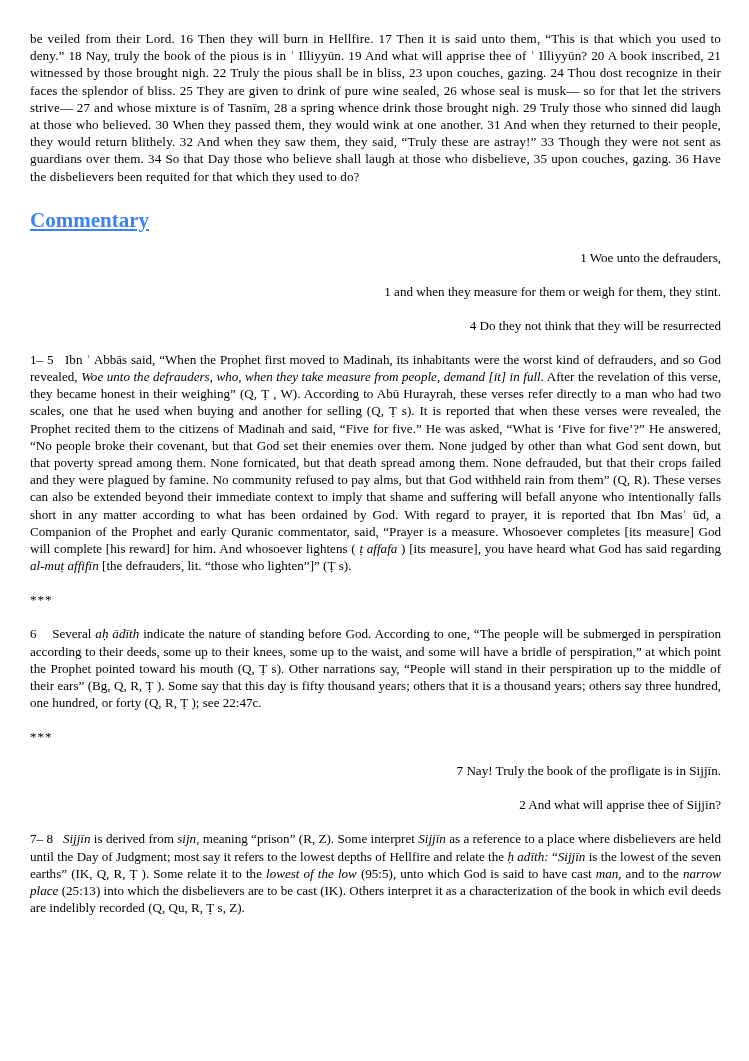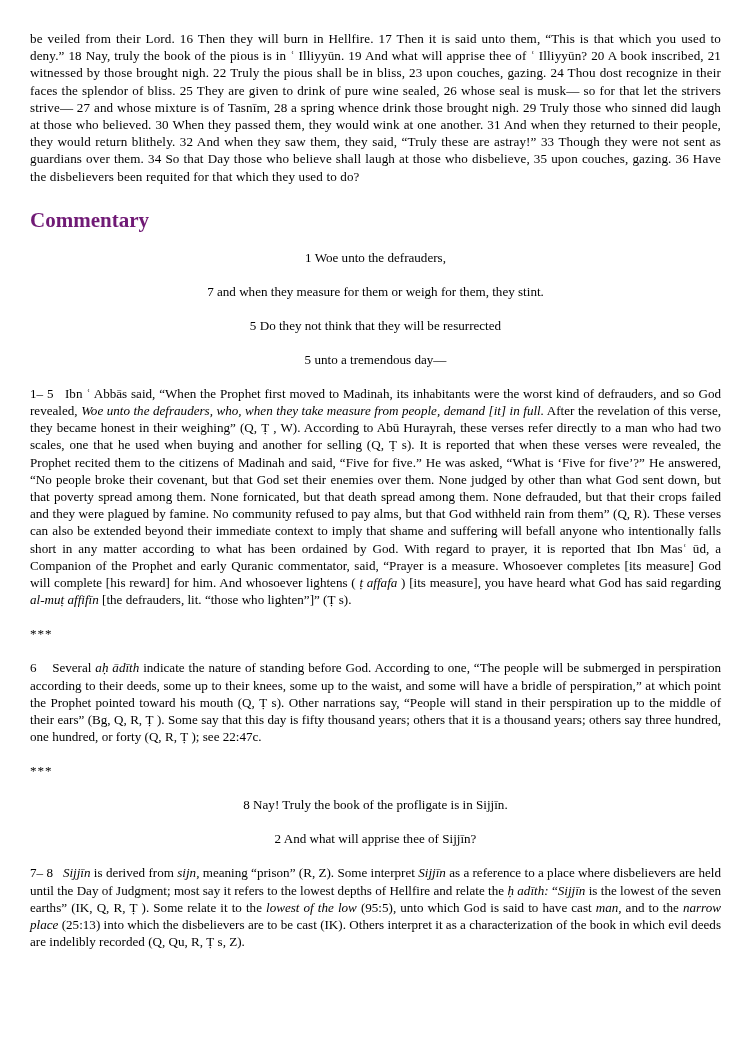--- a/index.html
+++ b/index.html
@@ -38,30 +38,31 @@
 
   h2.commentary-heading {
     margin: 22px 0 16px 0;
     padding: 0;
     font-size: 21px;
     line-height: 26px;
     font-weight: bold;
     color: #0000bb;
   }
   h2.commentary-heading .link-text {
-    color: #701a75;
+    color: #3b82f6;
+    text-decoration: underline;
     text-underline-offset: 2px;
     cursor: pointer;
   }
 
   p.translation-line {
     font-size: 13.1px;
     line-height: 17px;
     margin: 0 0 17px 0;
-    text-align: center;
+    text-align: right;
   }
 
   p.comment-para {
     font-size: 13.1px;
     line-height: 17.2px;
     margin: 0 0 17px 0;
     text-align: justify;
     text-justify: inter-word;
   }
 
@@ -83,32 +84,31 @@
 </head>
 <body>
 
 <div id="page">
 
   <p class="verse-block">be veiled from their Lord. 16 Then they will burn in Hellfire. 17 Then it is said unto them, “This is that which you used to deny.” 18 Nay, truly the book of the pious is in ʿ Illiyyūn. 19 And what will apprise thee of ʿ Illiyyūn? 20 A book inscribed, 21 witnessed by those brought nigh. 22 Truly the pious shall be in bliss, 23 upon couches, gazing. 24 Thou dost recognize in their faces the splendor of bliss. 25 They are given to drink of pure wine sealed, 26 whose seal is musk— so for that let the strivers strive— 27 and whose mixture is of Tasnīm, 28 a spring whence drink those brought nigh. 29 Truly those who sinned did laugh at those who believed. 30 When they passed them, they would wink at one another. 31 And when they returned to their people, they would return blithely. 32 And when they saw them, they said, “Truly these are astray!” 33 Though they were not sent as guardians over them. 34 So that Day those who believe shall laugh at those who disbelieve, 35 upon couches, gazing. 36 Have the disbelievers been requited for that which they used to do?</p>
 
   <h2 class="commentary-heading"><span class="link-text">Commentary</span></h2>
 
   <p class="translation-line">1 Woe unto the defrauders,</p>
-  <p class="translation-line">7 and when they measure for them or weigh for them, they stint.</p>
-  <p class="translation-line">5 Do they not think that they will be resurrected</p>
-  <p class="translation-line">5 unto a tremendous day—</p>
+  <p class="translation-line">1 and when they measure for them or weigh for them, they stint.</p>
+  <p class="translation-line">4 Do they not think that they will be resurrected</p>
 
   <p class="comment-para"><span class="num-lead">1– 5   </span><span>Ibn ʿ Abbās said, “When the Prophet first moved to Madinah, its inhabitants were the worst kind of defrauders, and so God revealed, </span><i>Woe unto the defrauders, who, when they take measure from people, demand [it] in full.</i><span> After the revelation of this verse, they became honest in their weighing” (Q, Ṭ , W). According to Abū Hurayrah, these verses refer directly to a man who had two scales, one that he used when buying and another for selling (Q, Ṭ s). It is reported that when these verses were revealed, the Prophet recited them to the citizens of Madinah and said, “Five for five.” He was asked, “What is ‘Five for five’?” He answered, “No people broke their covenant, but that God set their enemies over them. None judged by other than what God sent down, but that poverty spread among them. None fornicated, but that death spread among them. None defrauded, but that their crops failed and they were plagued by famine. No community refused to pay alms, but that God withheld rain from them” (Q, R). These verses can also be extended beyond their immediate context to imply that shame and suffering will befall anyone who intentionally falls short in any matter according to what has been ordained by God. With regard to prayer, it is reported that Ibn Masʿ ūd, a Companion of the Prophet and early Quranic commentator, said, “Prayer is a measure. Whosoever completes [its measure] God will complete [his reward] for him. And whosoever lightens ( </span><i>ṭ affafa</i><span> ) [its measure], you have heard what God has said regarding </span><i>al-muṭ affifīn</i><span> [the defrauders, lit. “those who lighten”]” (Ṭ s).</span></p>
 
 
   <p class="divider">***</p>
 
 
   <p class="comment-para"><span class="num-lead">6    </span><span>Several </span><i>aḥ ādīth</i><span> indicate the nature of standing before God. According to one, “The people will be submerged in perspiration according to their deeds, some up to their knees, some up to the waist, and some will have a bridle of perspiration,” at which point the Prophet pointed toward his mouth (Q, Ṭ s). Other narrations say, “People will stand in their perspiration up to the middle of their ears” (Bg, Q, R, Ṭ ). Some say that this day is fifty thousand years; others that it is a thousand years; others say three hundred, one hundred, or forty (Q, R, Ṭ ); see 22:47c.</span></p>
 
   <p class="divider">***</p>
 
-  <p class="translation-line">8 Nay! Truly the book of the profligate is in Sijjīn.</p>
+  <p class="translation-line">7 Nay! Truly the book of the profligate is in Sijjīn.</p>
   <p class="translation-line">2 And what will apprise thee of Sijjīn?</p>
 
   <p class="comment-para"><span class="num-lead">7– 8   </span><i>Sijjīn</i><span> is derived from </span><i>sijn,</i><span> meaning “prison” (R, Z). Some interpret </span><i>Sijjīn</i><span> as a reference to a place where disbelievers are held until the Day of Judgment; most say it refers to the lowest depths of Hellfire and relate the </span><i>ḥ adīth:</i><span> “</span><i>Sijjīn</i><span> is the lowest of the seven earths” (IK, Q, R, Ṭ ). Some relate it to the </span><i>lowest of the low</i><span> (95:5), unto which God is said to have cast </span><i>man,</i><span> and to the </span><i>narrow place</i><span> (25:13) into which the disbelievers are to be cast (IK). Others interpret it as a characterization of the book in which evil deeds are indelibly recorded (Q, Qu, R, Ṭ s, Z).</span></p>
 
 </div>
 
 </body></html>

